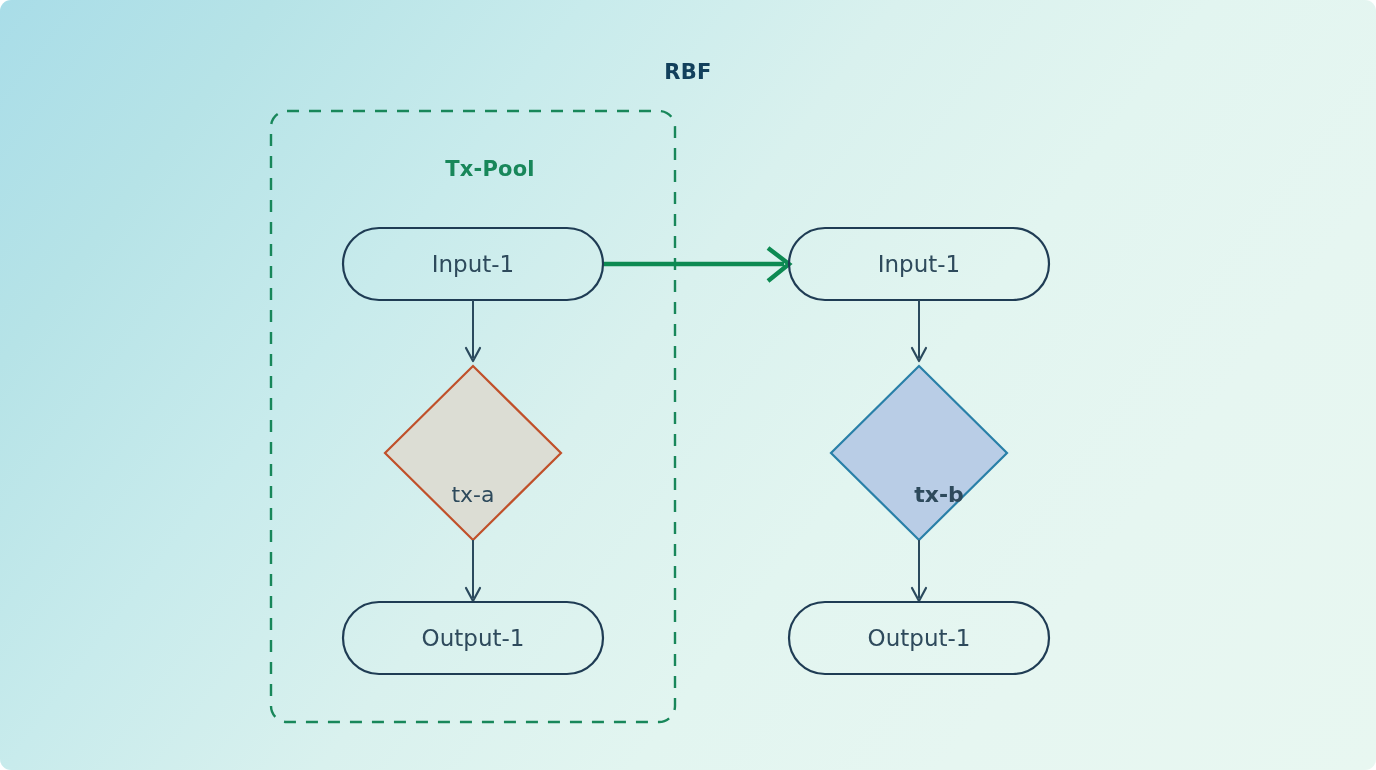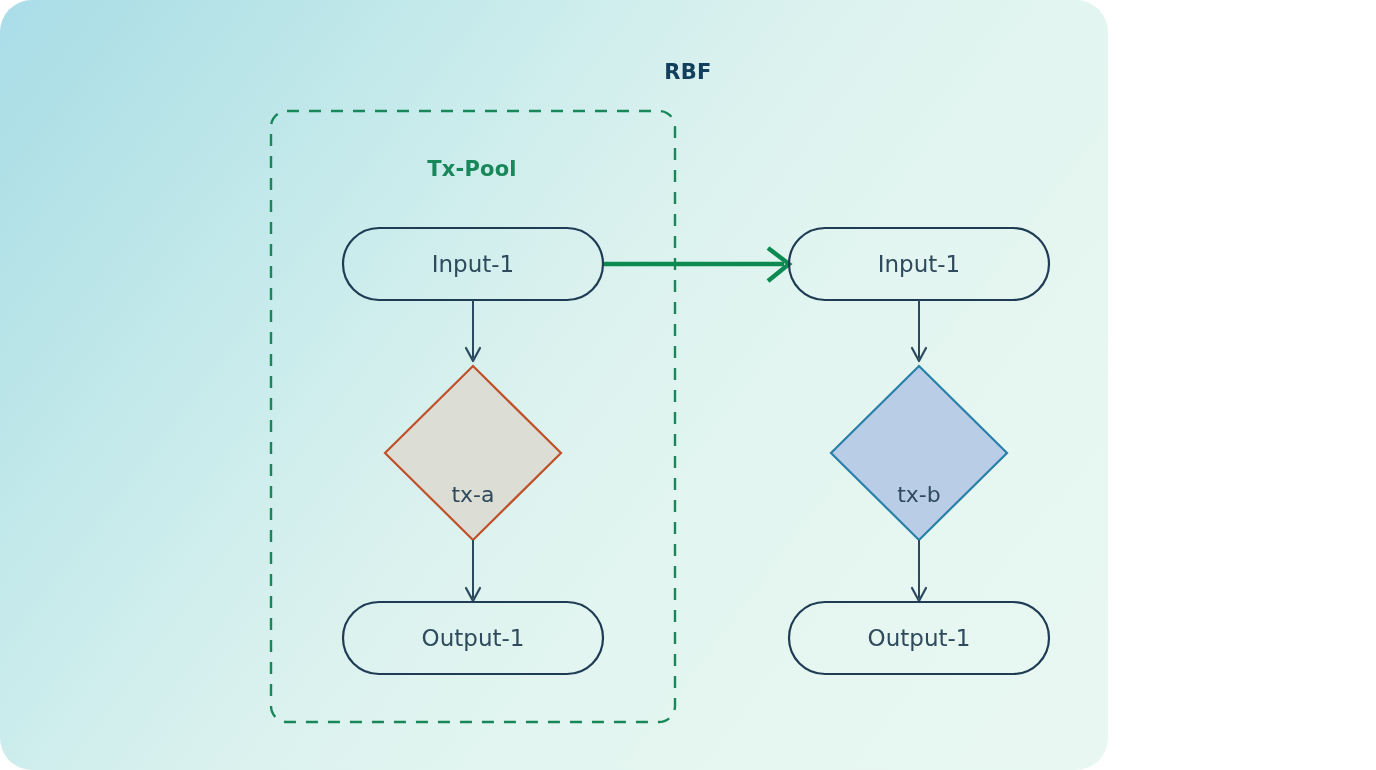--- a/index.html
+++ b/index.html
@@ -9,23 +9,23 @@
   }
   body {
     width: 1376px;
     height: 770px;
     overflow: hidden;
     font-family: "DejaVu Sans", "Liberation Sans", sans-serif;
   }
 
   #canvas {
     position: relative;
-    width: 1108px;
+    width: 1376px;
     height: 770px;
-    border-radius: 32px;
+    border-radius: 11px;
     overflow: hidden;
     background: linear-gradient(127deg,
         #a9dde8 0%,
         #b6e3e7 14%,
         #c8ebec 30%,
         #d9f1ee 46%,
         #e2f5f0 62%,
         #e6f6f1 78%,
         #e8f7f1 100%);
   }
@@ -103,27 +103,27 @@
     <polygon points="919,366 1007,453 919,540 831,453" fill="#b9cde6" stroke="#2980a8" stroke-width="2.2" stroke-linejoin="miter"></polygon>
 
     <line x1="919" y1="540" x2="919" y2="598" stroke="#2b4a5e" stroke-width="2"></line>
     <polyline points="912,588 919,601 926,588" fill="none" stroke="#2b4a5e" stroke-width="2.2" stroke-linecap="round" stroke-linejoin="round"></polyline>
 
     <rect x="789" y="602" width="260" height="72" rx="36" ry="36" fill="none" stroke="#1f3c54" stroke-width="2.2"></rect>
   </svg>
 
   <div class="lbl title-lbl" style="left:688px; top:72px;">RBF</div>
 
-  <div class="lbl group-lbl" style="left:472px; top:169px;">Tx-Pool</div>
+  <div class="lbl group-lbl" style="left:490px; top:169px;">Tx-Pool</div>
 
   <div class="lbl node-lbl" style="left:473px; top:264px;">Input-1</div>
 
   <div class="lbl diamond-lbl" style="left:473px; top:454px;">tx-a</div>
 
   <div class="lbl node-lbl" style="left:473px; top:638px;">Output-1</div>
 
   <div class="lbl node-lbl" style="left:919px; top:264px;">Input-1</div>
 
-  <div class="lbl diamond-lbl" style="left:919px; top:454px;">tx-b</div>
+  <div class="lbl diamond-lbl" style="left:939px; top:454px;font-weight:bold;">tx-b</div>
 
   <div class="lbl node-lbl" style="left:919px; top:638px;">Output-1</div>
 
 </div>
 
 </body></html>

